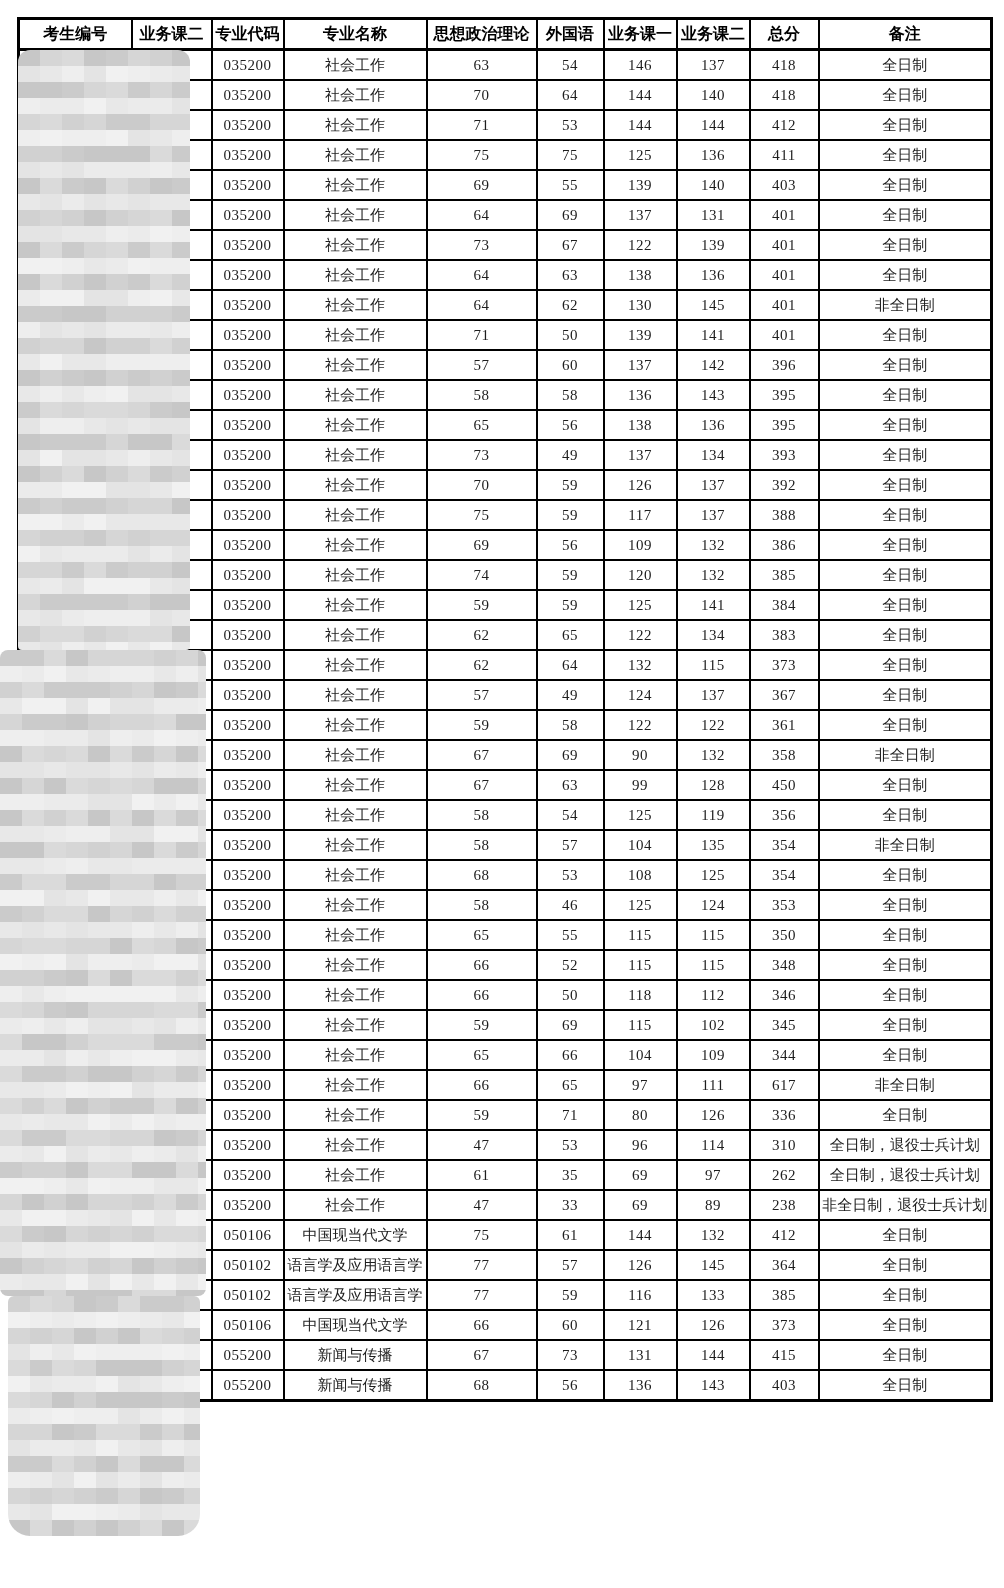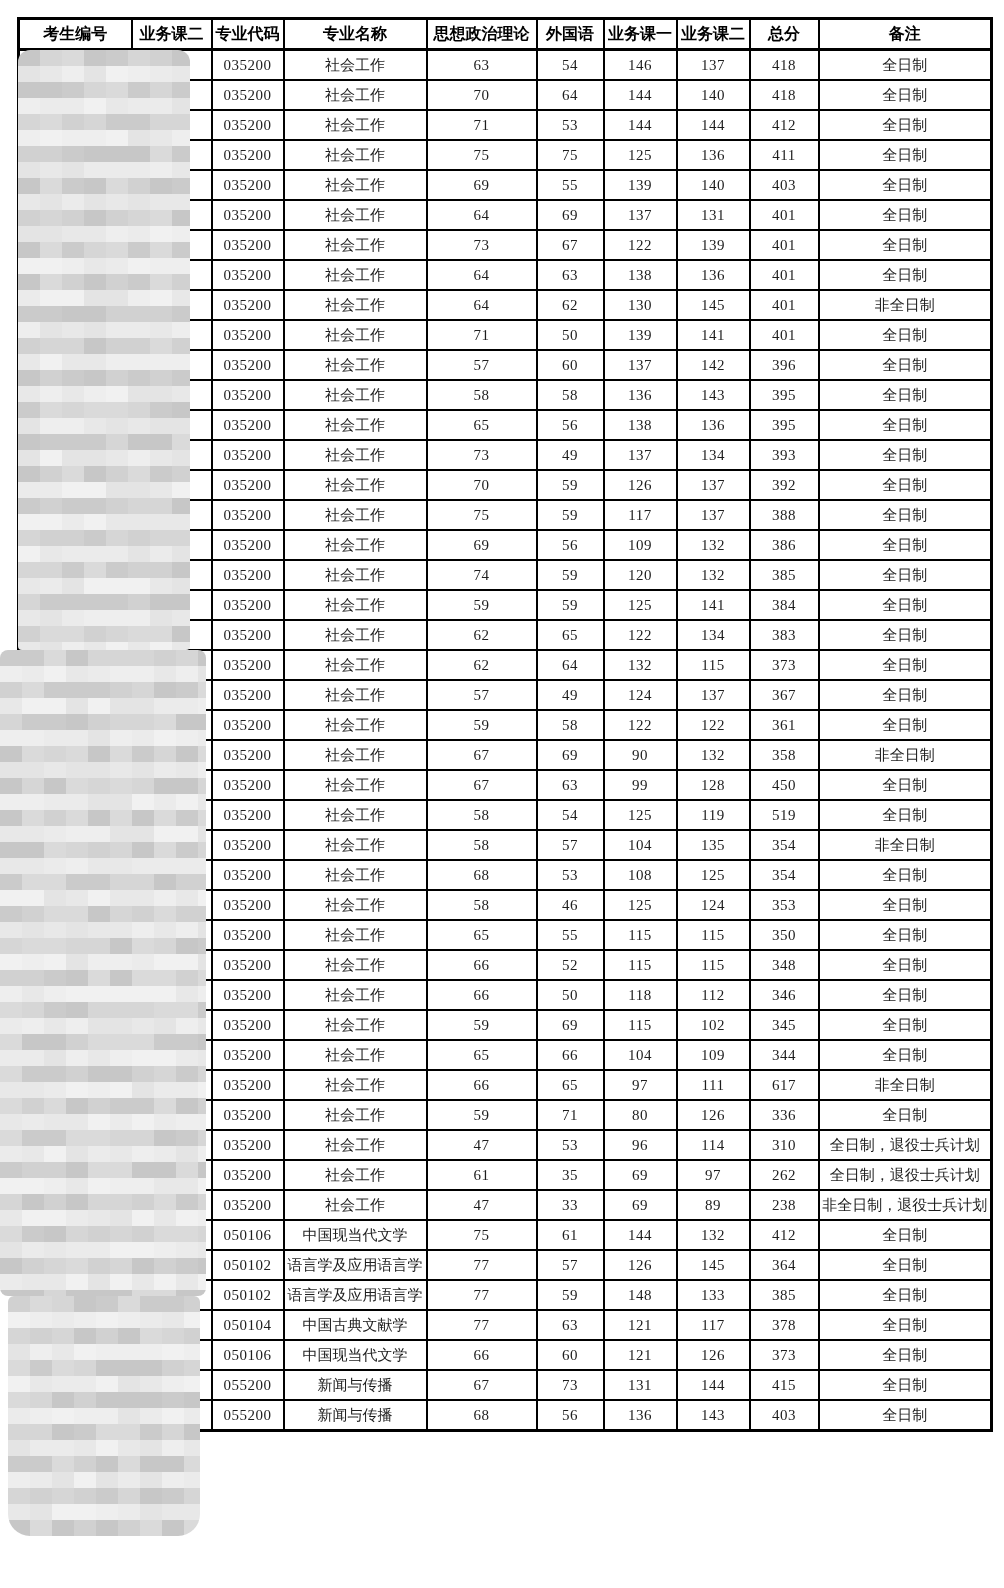--- a/index.html
+++ b/index.html
@@ -392,21 +392,21 @@
         </tr>
         <tr>
           <td></td>
           <td></td>
           <td class="num">035200</td>
           <td>社会工作</td>
           <td class="num">58</td>
           <td class="num">54</td>
           <td class="num">125</td>
           <td class="num">119</td>
-          <td class="num">519</td>
+          <td class="num">356</td>
           <td>全日制</td>
         </tr>
         <tr>
           <td></td>
           <td></td>
           <td class="num">035200</td>
           <td>社会工作</td>
           <td class="num">58</td>
           <td class="num">57</td>
           <td class="num">104</td>
@@ -582,35 +582,23 @@
           <td class="num">364</td>
           <td>全日制</td>
         </tr>
         <tr>
           <td></td>
           <td></td>
           <td class="num">050102</td>
           <td>语言学及应用语言学</td>
           <td class="num">77</td>
           <td class="num">59</td>
-          <td class="num">148</td>
+          <td class="num">116</td>
           <td class="num">133</td>
           <td class="num">385</td>
-          <td>全日制</td>
-        </tr>
-        <tr>
-          <td></td>
-          <td></td>
-          <td class="num">050104</td>
-          <td>中国古典文献学</td>
-          <td class="num">77</td>
-          <td class="num">63</td>
-          <td class="num">121</td>
-          <td class="num">117</td>
-          <td class="num">378</td>
           <td>全日制</td>
         </tr>
         <tr>
           <td></td>
           <td></td>
           <td class="num">050106</td>
           <td>中国现当代文学</td>
           <td class="num">66</td>
           <td class="num">60</td>
           <td class="num">121</td>

